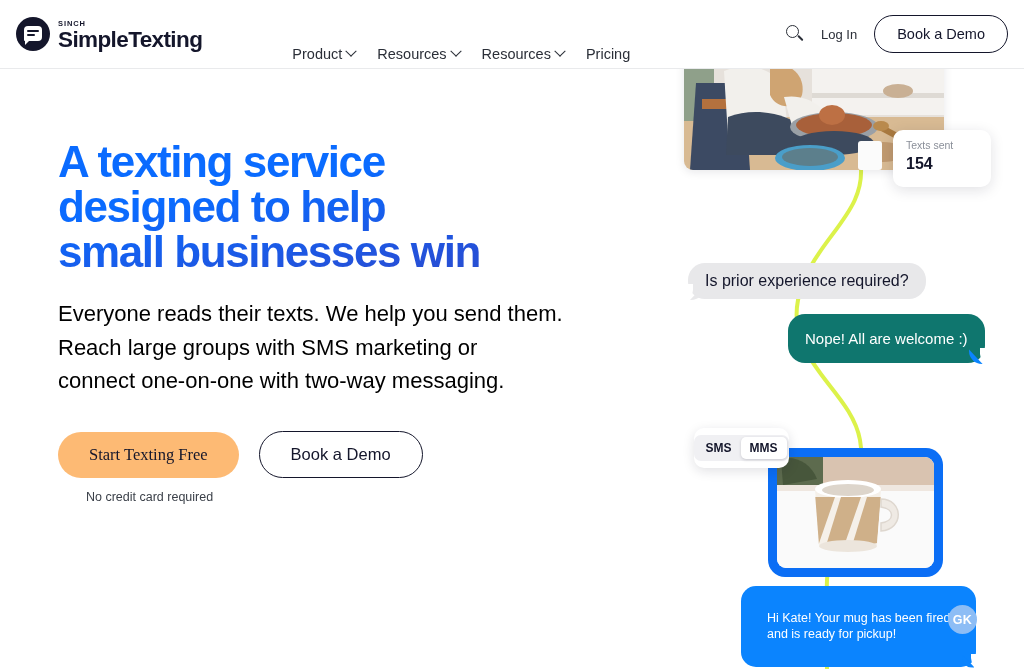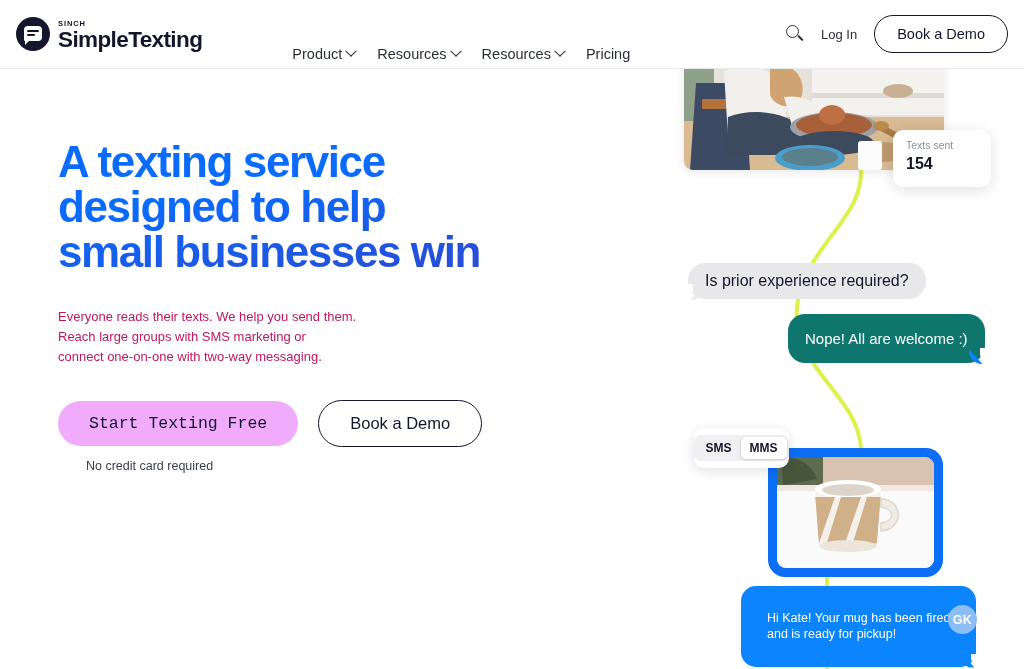--- a/index.html
+++ b/index.html
@@ -81,29 +81,29 @@
   .hero-left { position:absolute; left:58px; top:140px; width:580px; z-index:10; }
   .headline {
     font-size:44px; font-weight:bold; line-height:1.02;
     letter-spacing:-1.4px;
     background:linear-gradient(170deg,#0A6BFF 0%,#0A6BFF 34%,#2550D8 78%,#2B4FC8 100%);
     -webkit-background-clip:text; background-clip:text;
     -webkit-text-fill-color:transparent; color:#1C4FD8;
     white-space:pre-line;
   }
   .subhead {
-    margin-top:32px; font-size:13px; line-height:1.54;
-    color:#be185d; white-space:pre-line;
+    margin-top:22px; font-size:22px; line-height:1.54;
+    color:#000000; white-space:pre-line;
   }
   .cta-row { margin-top:33px; display:flex; align-items:center; gap:20px; }
   .cta-primary {
-    background:#f0abfc; color:#14162B; border:none;
+    background:#fdba74; color:#14162B; border:none;
     border-radius:40px; padding:13px 31px;
     font-size:16.5px; cursor:pointer; white-space:nowrap;
-    font-family:Liberation Mono, monospace;
+    font-family:Liberation Serif, serif;
   }
   .cta-secondary {
     background:#fff; color:#14162B; border:1.4px solid #14162B;
     border-radius:40px; padding:13px 31px;
     font-size:16.5px; cursor:pointer; white-space:nowrap;
     font-family:inherit;
   }
   .note { margin-top:12px; margin-left:28px; font-size:12.5px; color:#3b4049; }
 
   

